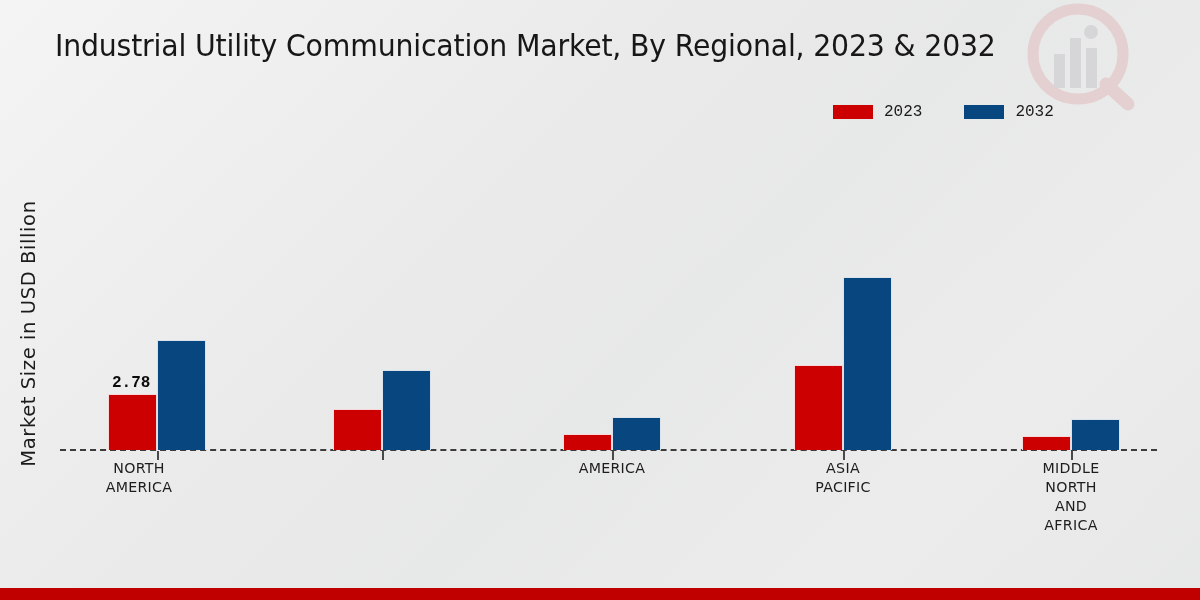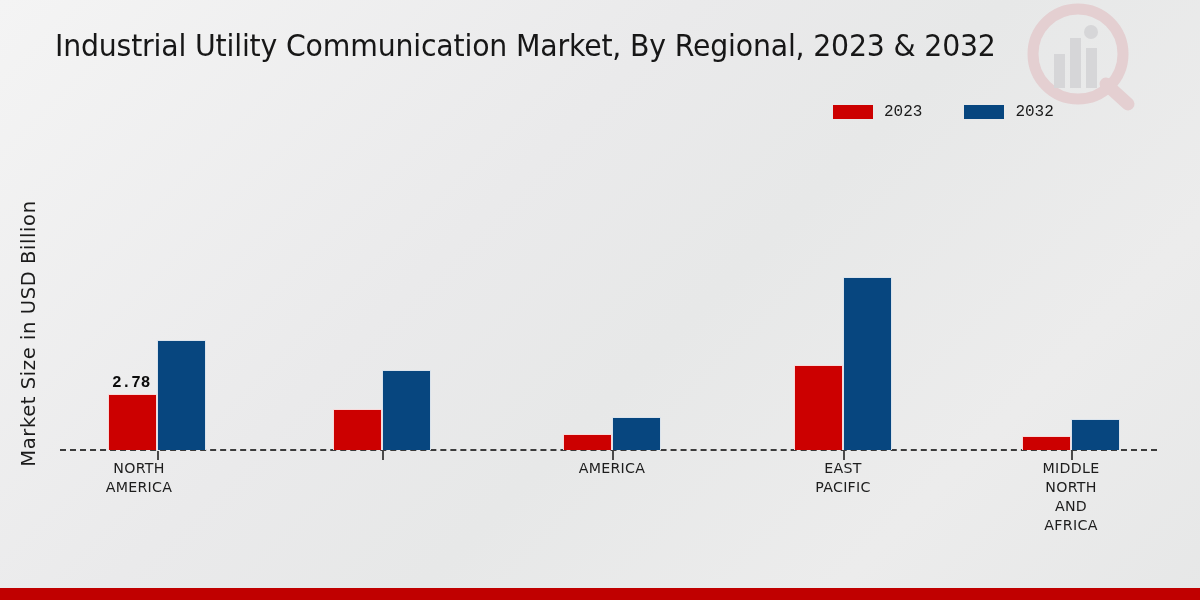--- a/index.html
+++ b/index.html
@@ -236,21 +236,21 @@
     </div>
 
     <div class="group" style="left:794px">
       <div class="bars">
         <div class="bar red" style="height:85px"></div>
         <div class="bar blue" style="height:173px"></div>
       </div>
     </div>
     <div class="tick" style="left:843px"></div>
     <div class="cat-label" style="left:753px">
-      <div>EAST</div>
+      <div>ASIA</div>
       <div>PACIFIC</div>
     </div>
 
     <div class="group" style="left:1022px">
       <div class="bars">
         <div class="bar red" style="height:14px"></div>
         <div class="bar blue" style="height:31px"></div>
       </div>
     </div>
     <div class="tick" style="left:1071px"></div>

